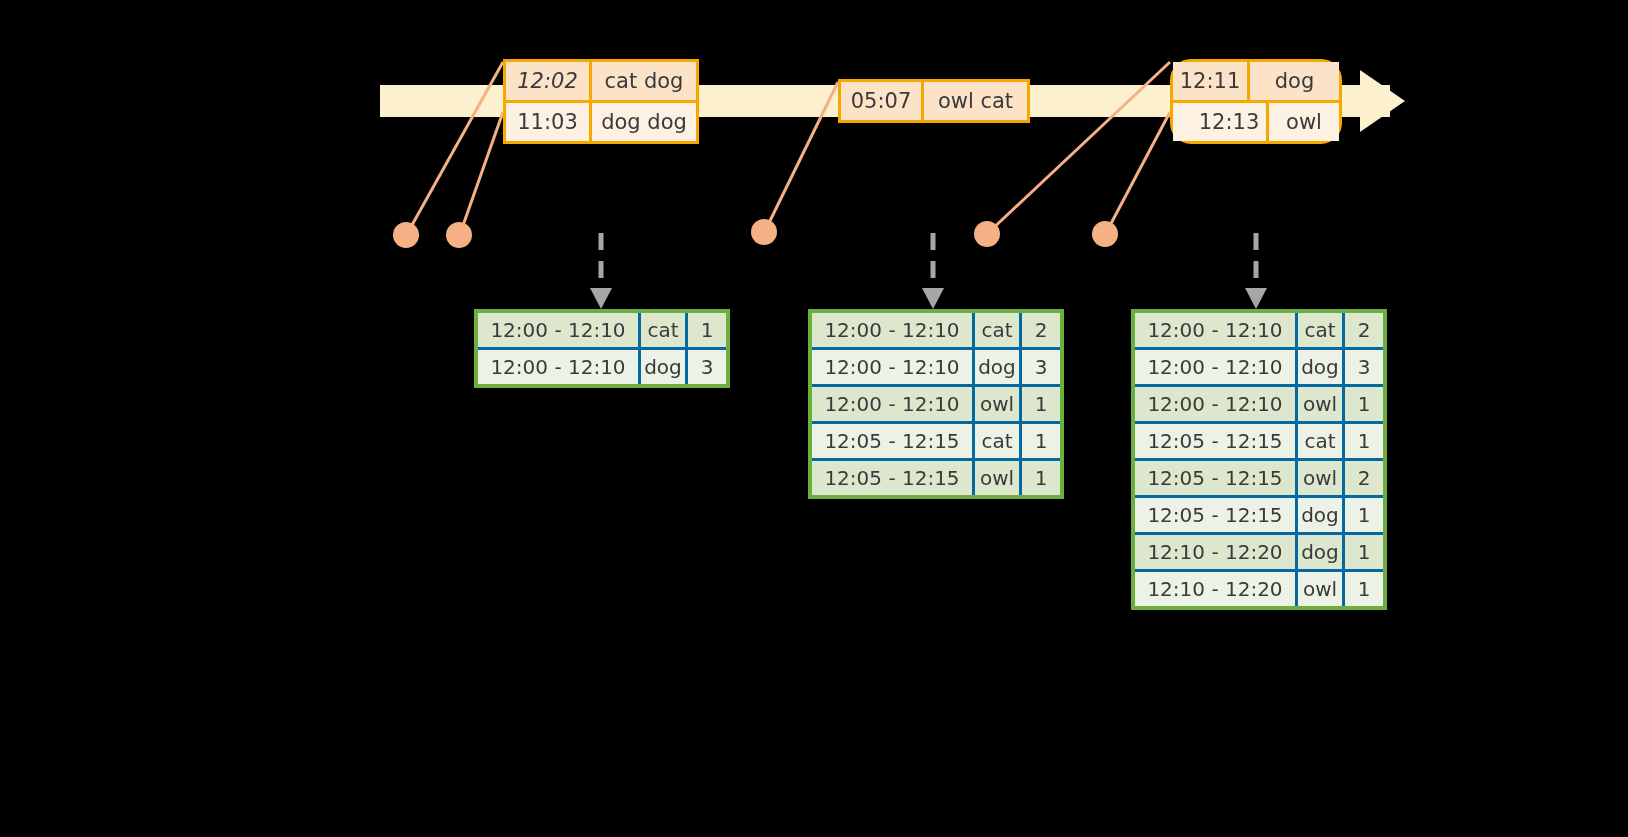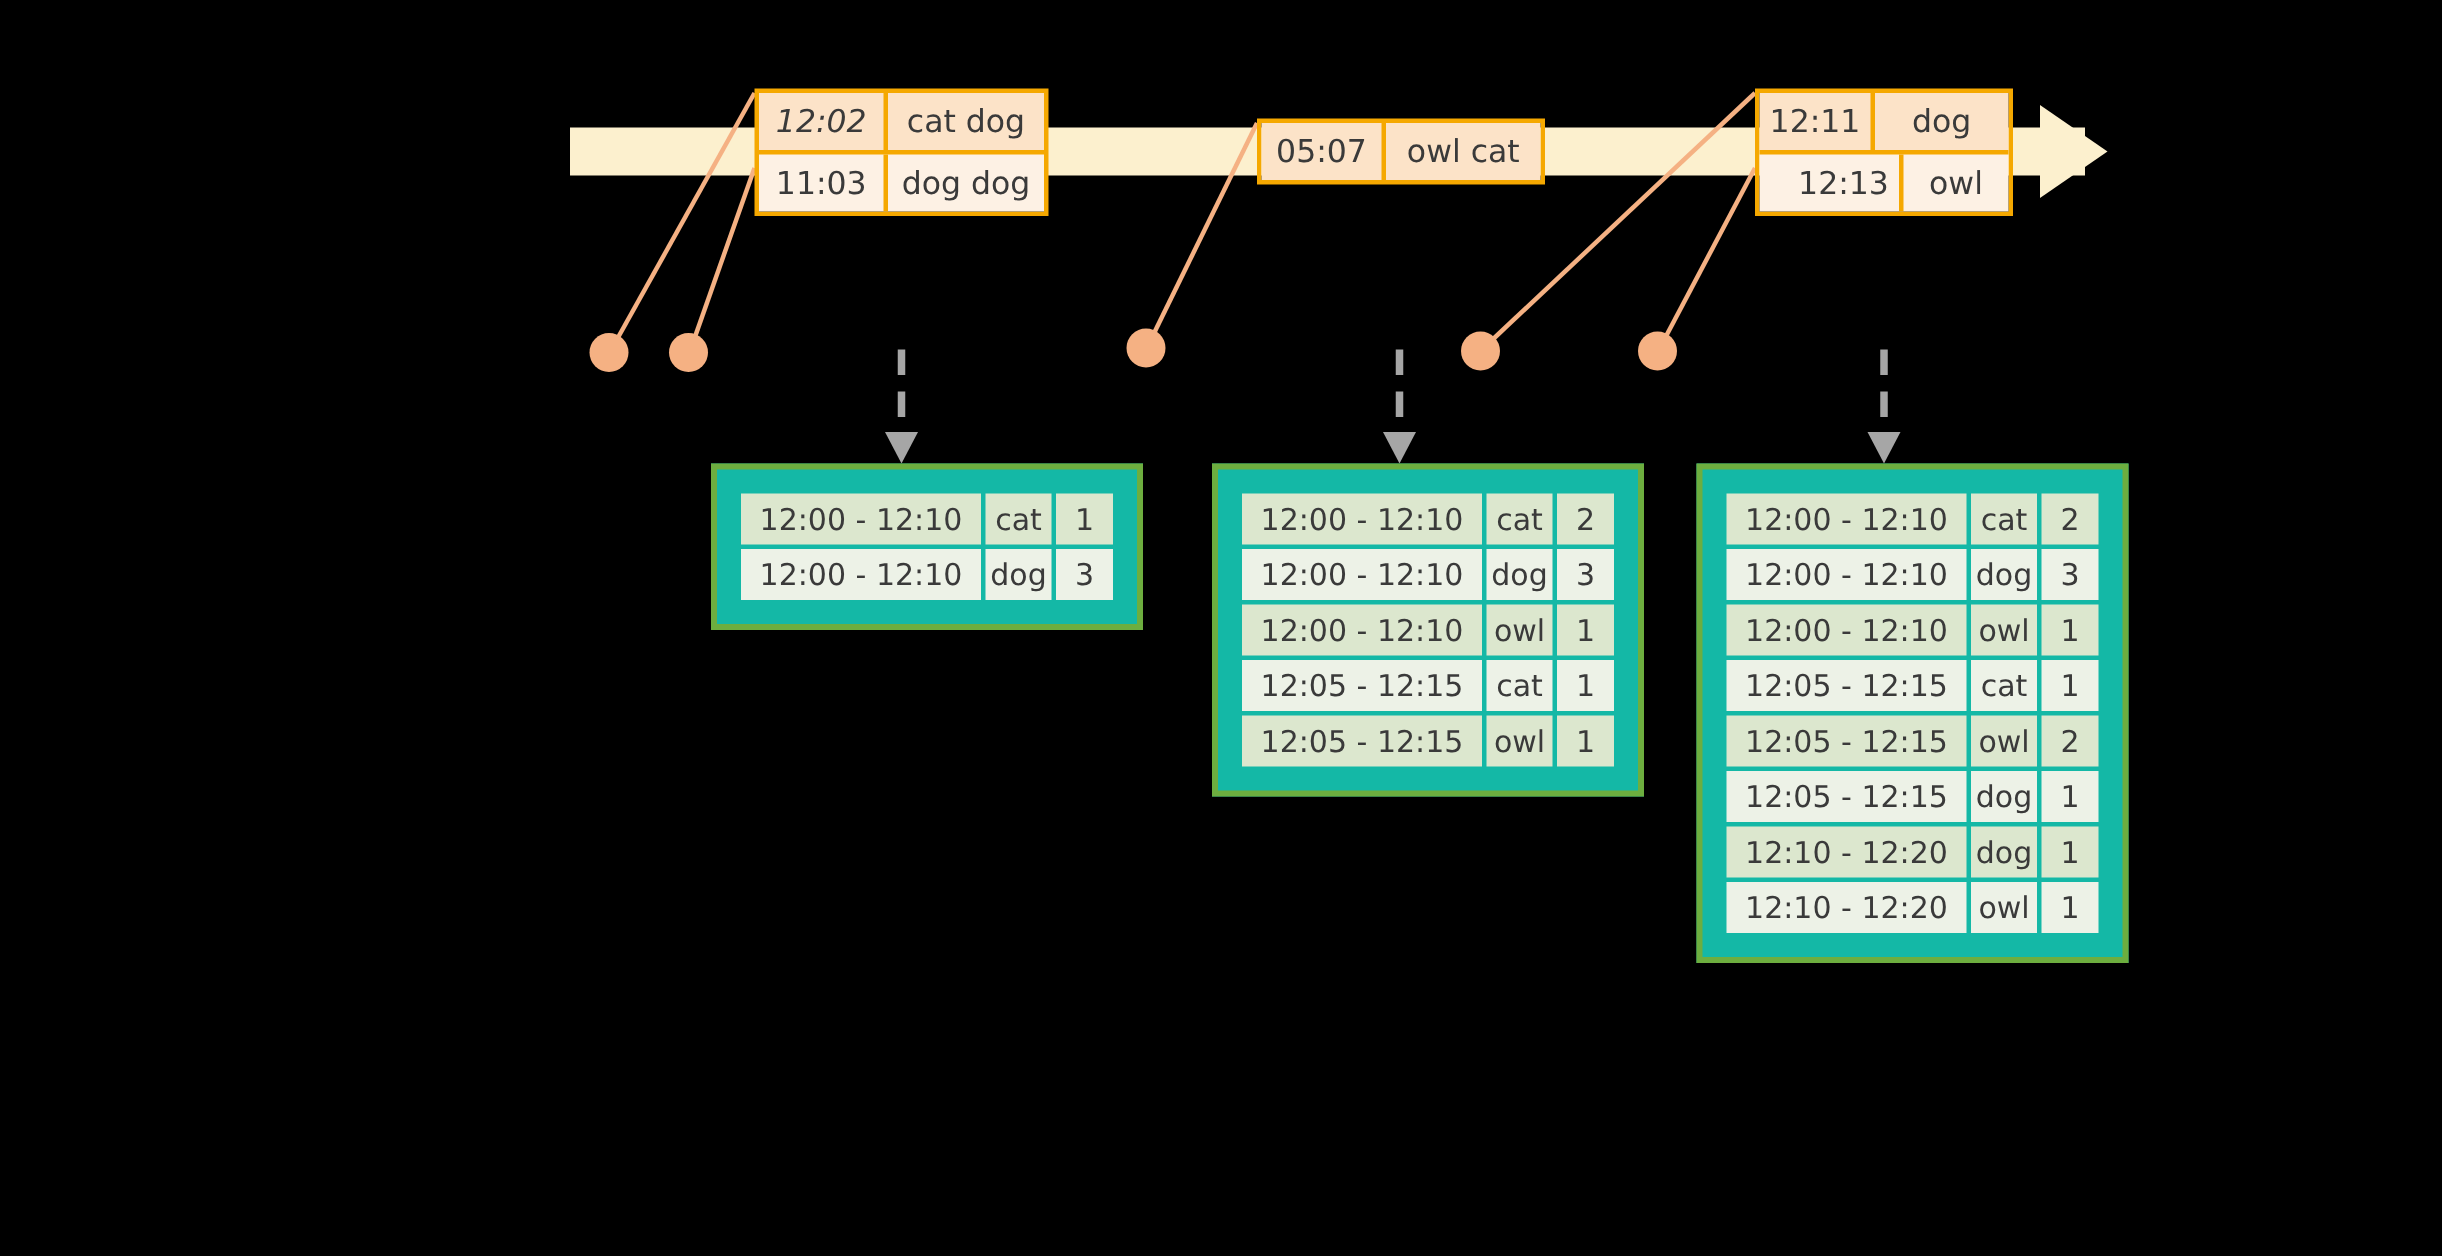--- a/index.html
+++ b/index.html
@@ -15,21 +15,21 @@
   .evt-row + .evt-row{border-top:3px solid #F5A800;}
   .evt-row.shadeA{background:#FCE3C8;}
   .evt-row.shadeB{background:#FDF1E4;}
   .evt-time{border-right:3px solid #F5A800;display:flex;align-items:center;
             justify-content:center;font-size:21px;color:#3a3a3a;}
   .evt-val{display:flex;align-items:center;justify-content:center;
            font-size:21px;color:#3a3a3a;flex:1;}
 
   
   .res-table{position:absolute;border:4px solid #6DAE3F;box-sizing:border-box;
-             background:#14b8a6;display:flex;flex-direction:column;gap:3px;padding:16px;}
+             background:#0369a1;display:flex;flex-direction:column;gap:3px;padding:0;}
   .res-row{display:flex;gap:3px;height:34px;}
   .res-row.gA .cell{background:#DCE7CE;}
   .res-row.gB .cell{background:#EDF2E7;}
   .cell{display:flex;align-items:center;justify-content:center;
         font-size:20px;color:#3a3a3a;}
   .c-window{width:160px;}
   .c-word{width:44px;}
   .c-count{width:38px;}
 </style>
 </head>
@@ -86,21 +86,21 @@
     </div>
   </div>
 
   <div class="evt-box" style="left:838px;top:79px;width:192px;height:44px;">
     <div class="evt-row shadeA">
       <div class="evt-time" style="width:80px;">05:07</div>
       <div class="evt-val">owl cat</div>
     </div>
   </div>
 
-  <div class="evt-box" style="left:1170px;top:59px;width:172px;height:85px;">
+  <div class="evt-box" style="left:1170px;top:59px;width:172px;height:85px;border-radius:21px;">
     <div class="evt-row shadeA">
       <div class="evt-time" style="width:74px;">12:11</div>
       <div class="evt-val">dog</div>
     </div>
     <div class="evt-row shadeB">
       <div class="evt-time" style="width:74px;padding-left:19px;">12:13</div>
       <div class="evt-val">owl</div>
     </div>
   </div>
 

